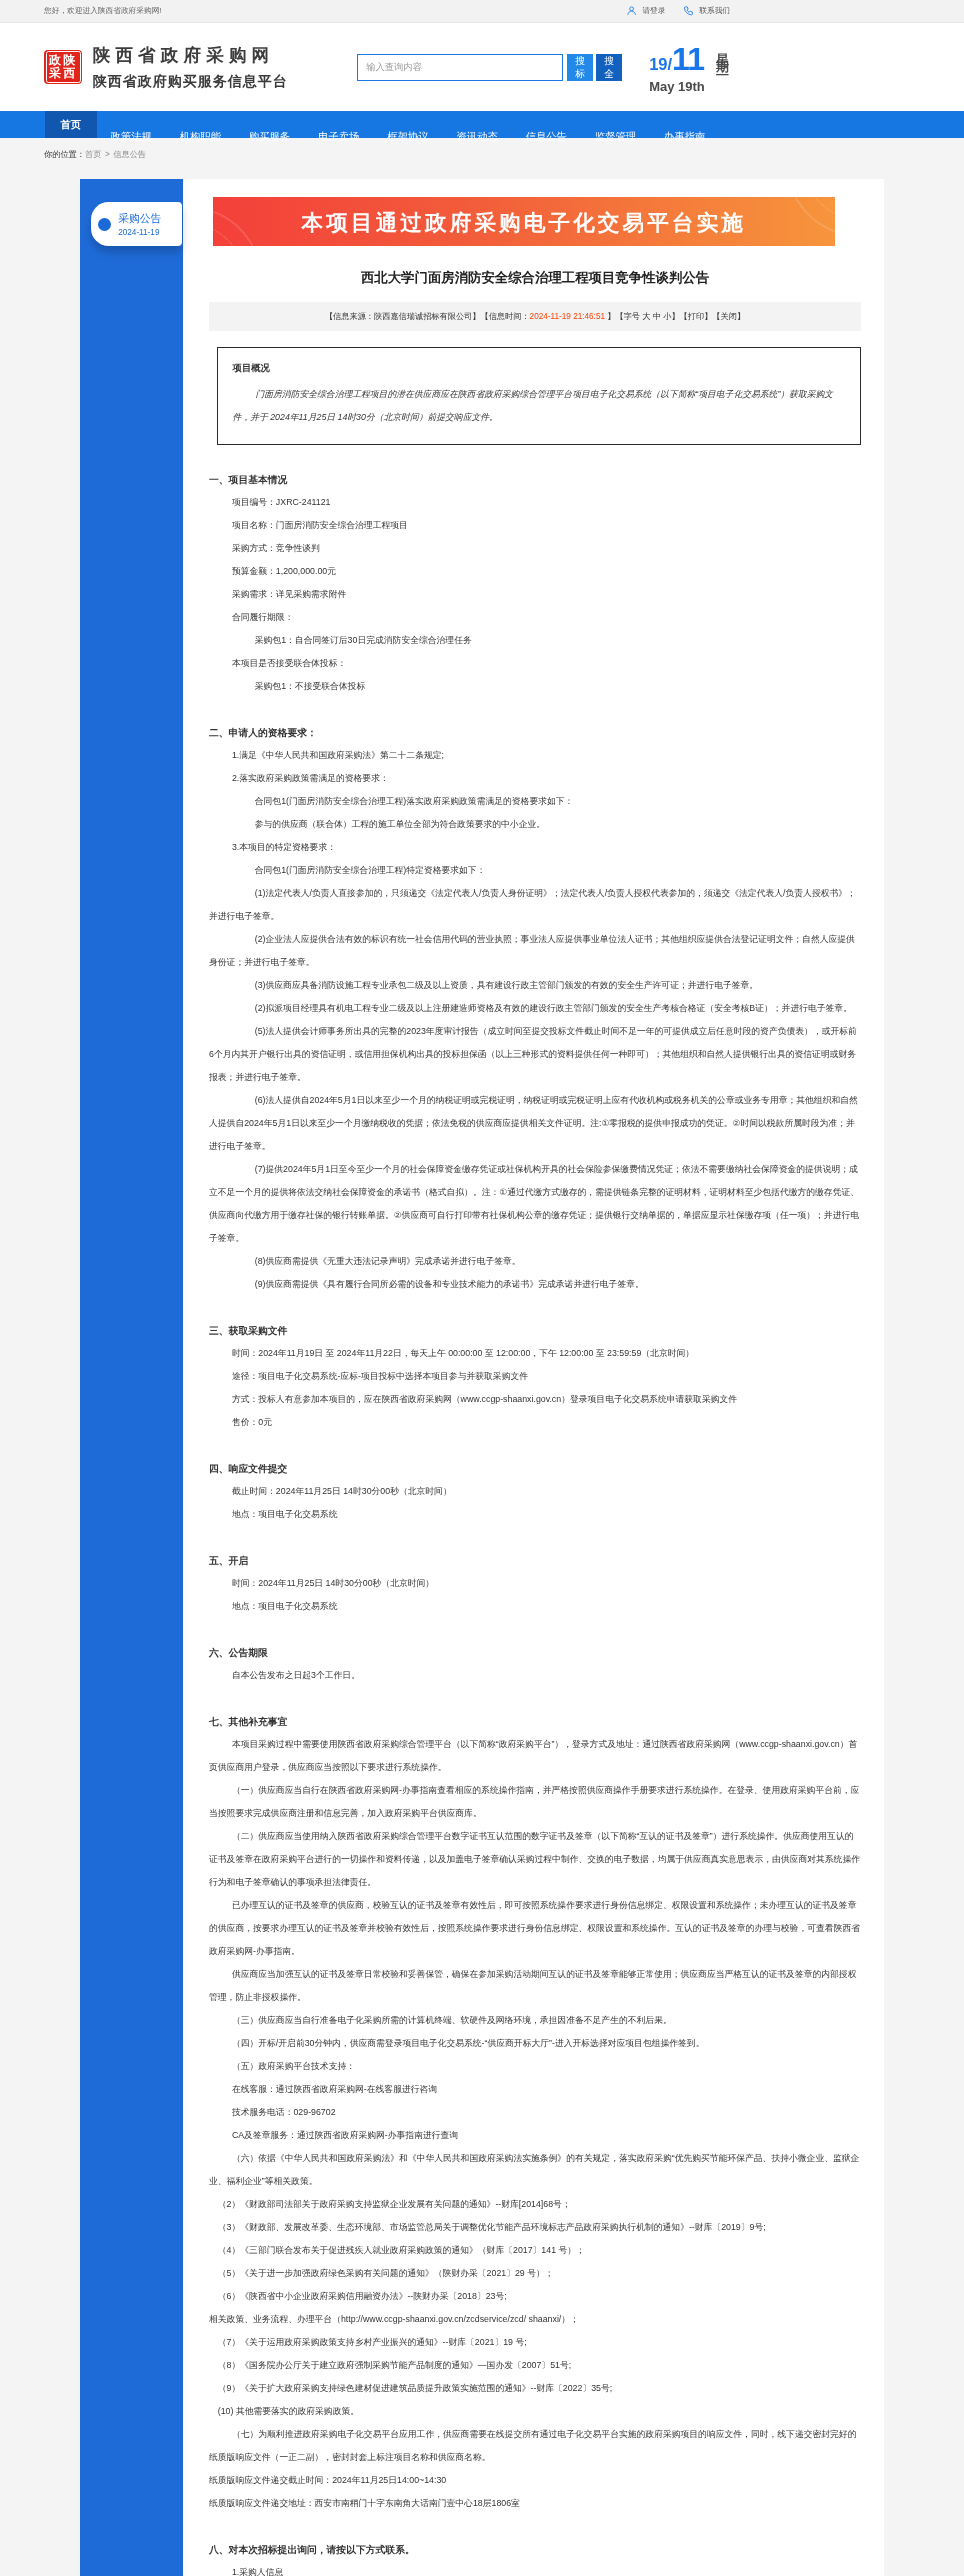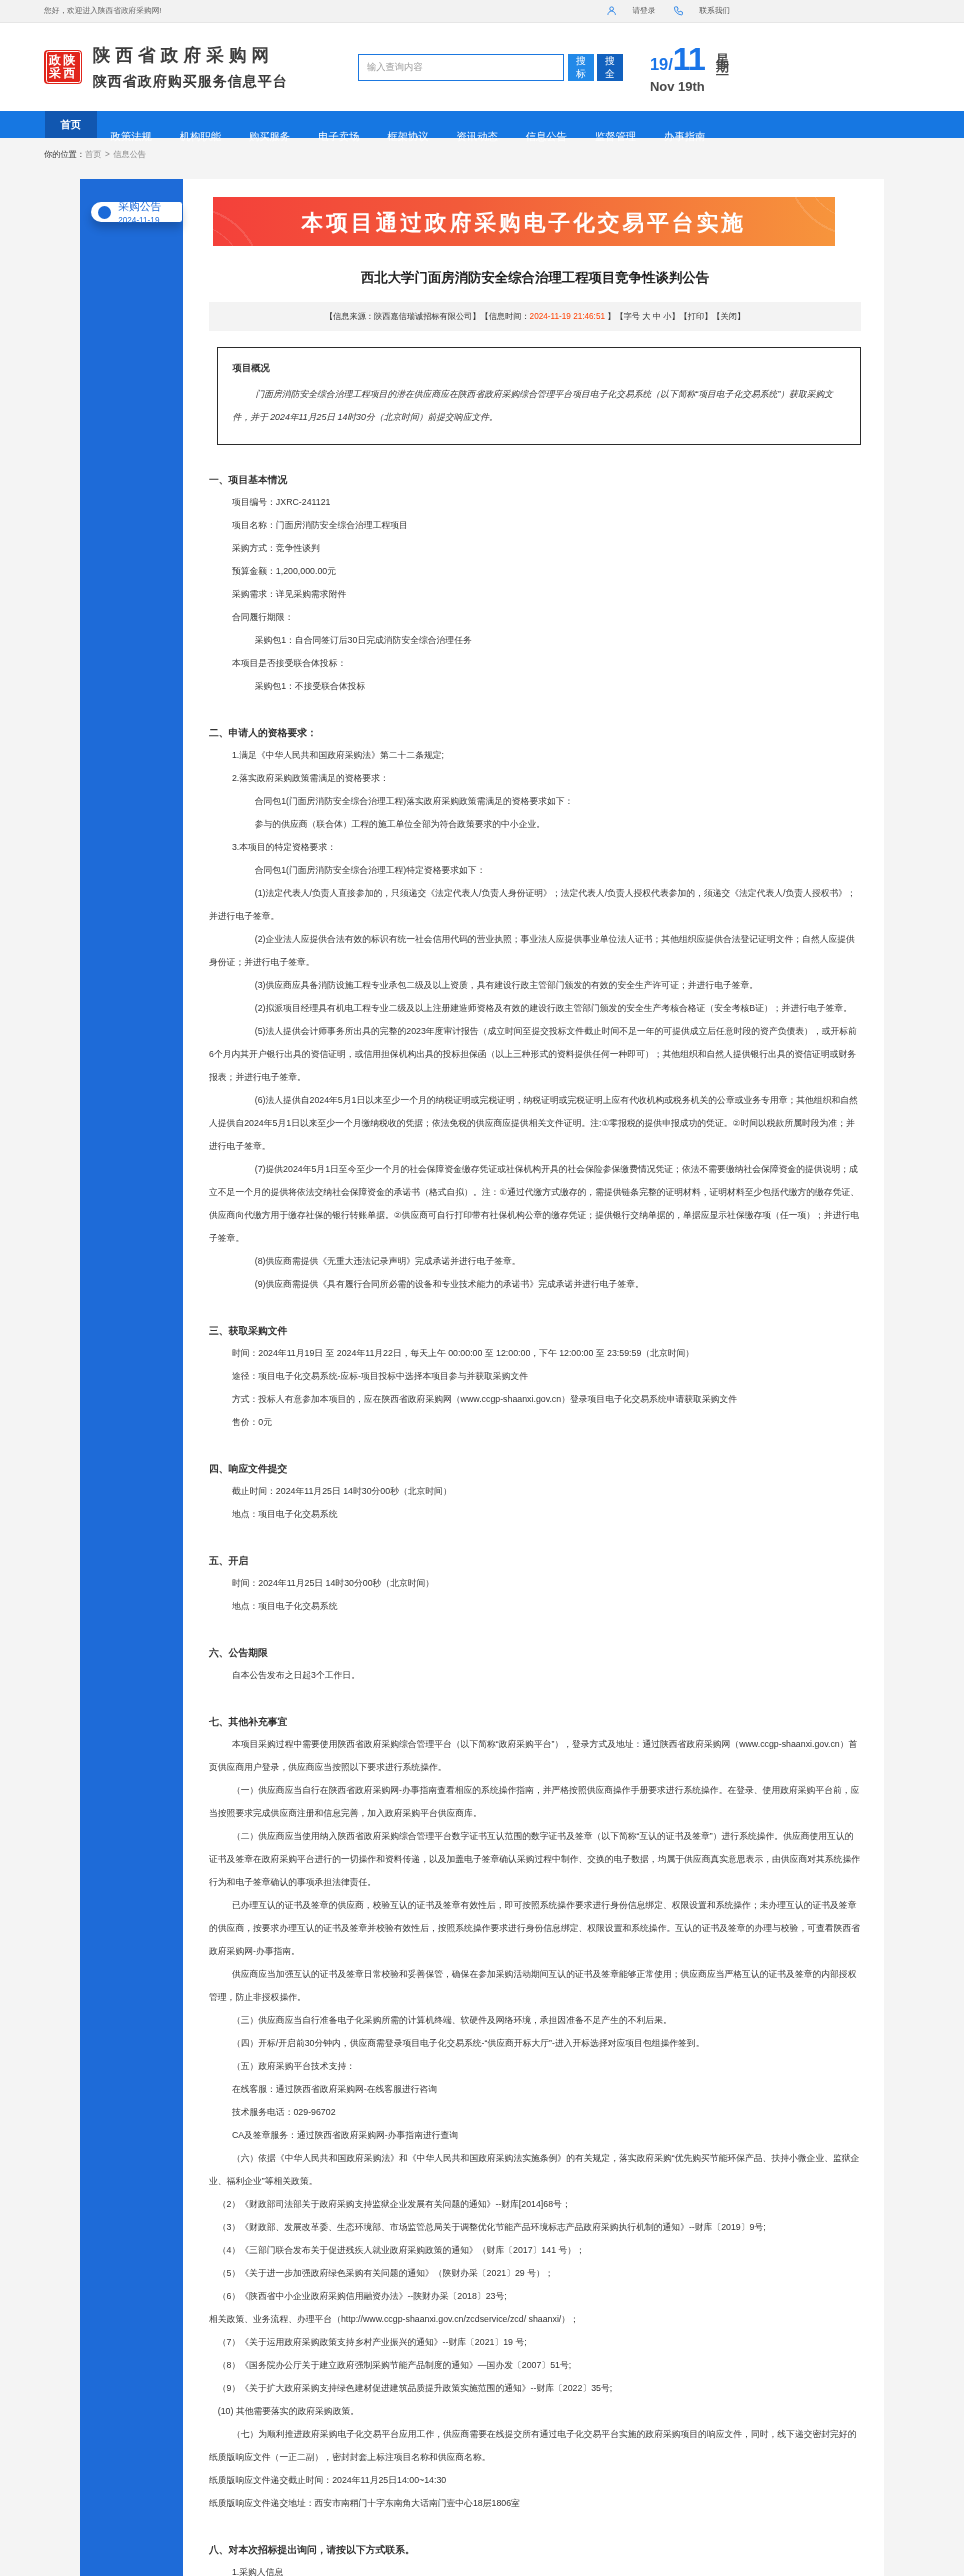--- a/index.html
+++ b/index.html
@@ -3,21 +3,21 @@
 <meta charset="utf-8">
 <style>
   * { box-sizing: border-box; }
   body { margin:0; width:964px; background:#f4f4f4; color:#333;
          font-family:"Liberation Sans","DejaVu Sans",sans-serif; }
 
   
   .topbar { height:23px; background:#f2f2f2; border-bottom:0.5px solid #e6e6e6;
             display:flex; align-items:center; padding:0 234px 0 44px; font-size:7.7px; color:#666; }
   .topbar-right { margin-left:auto; display:flex; align-items:center; gap:17.5px; }
-  .tb-link { display:flex; align-items:center; gap:15px; color:#555; cursor:pointer; }
+  .tb-link { display:flex; align-items:center; gap:5px; color:#555; cursor:pointer; }
   .tb-ico { width:11.3px; height:11.3px; }
 
   
   .site-header { height:88px; background:#fff; display:flex; align-items:center; padding:0 233px 0 44px; }
   .logo-group { display:flex; align-items:center; cursor:pointer; }
   .seal { background:#e1251b; padding:1.5px; border-radius:4.1px; }
   .seal-inner { border:1px solid #fff; border-radius:2.6px; padding:1.5px 2.6px; }
   .seal-row { font-size:12px; font-weight:bold; color:#fff; line-height:13.4px; letter-spacing:2.1px; text-align:center; }
   .titles { margin-left:10.3px; }
   .site-title { font-size:17.5px; font-weight:bold; color:#3c3c3c; letter-spacing:5.2px; }
@@ -41,21 +41,21 @@
   .nav-item.active { background:#1157b0; font-weight:bold; padding:0 15.5px; }
 
   
   .breadcrumb { height:32px; display:flex; align-items:center; padding-left:44px; font-size:8.2px; color:#333; }
   .bc-link { color:#8a8a8a; cursor:pointer; }
   .bc-sep { color:#8a8a8a; margin:0 1.5px; }
 
   
   .layout { display:flex; margin:9.3px 80px 14.4px 80px; width:804px; }
   .side { width:103px; background:#1e6bd8; flex-shrink:0; position:relative; }
-  .side-tab { position:absolute; top:23px; left:10.8px; width:91px; height:20px; background:#fff;
+  .side-tab { position:absolute; top:23px; left:10.8px; width:91px; height:44px; background:#fff;
               border-radius:17.5px 4.1px 4.1px 17.5px; box-shadow:0 6.2px 8.2px rgba(0,0,0,.20);
               display:flex; align-items:center; cursor:pointer; }
   .side-dot { width:13px; height:13px; border-radius:50%; background:#1b6ad8; margin:0 6.7px 0 7.7px; flex-shrink:0; }
   .side-tab-label { font-size:10.8px; color:#1b6ad8; }
   .side-tab-date  { font-size:8.2px; color:#1b6ad8; margin-top:1.5px; }
   .panel { flex:1; background:#fff; padding:16.5px 23px 0 26px; }
 
   
   .banner { height:49px; line-height:52px; text-align:center; color:#fff; font-size:21.6px; font-weight:bold;
             letter-spacing:3.1px; margin:1px 26px 23px 3.6px; position:relative; overflow:hidden;
@@ -114,21 +114,21 @@
     </div>
   </div>
   <div class="search-box">
     <input class="search-input" type="text" placeholder="输入查询内容" style="">
     <button class="btn-search btn-title">搜标题</button>
     <button class="btn-search btn-full">搜全文</button>
   </div>
   <div class="date-box">
     <div>
       <div class="dm"><span>19/</span><b>11</b></div>
-      <div class="den">Nov 19th</div>
+      <div class="den">May 19th</div>
     </div>
     <div class="weekday">星期二</div>
   </div>
 </div>
 
 <div class="main-nav">
     <div class="nav-item active">首页</div>
     <div class="nav-item">政策法规</div>
     <div class="nav-item">机构职能</div>
     <div class="nav-item">购买服务</div>

